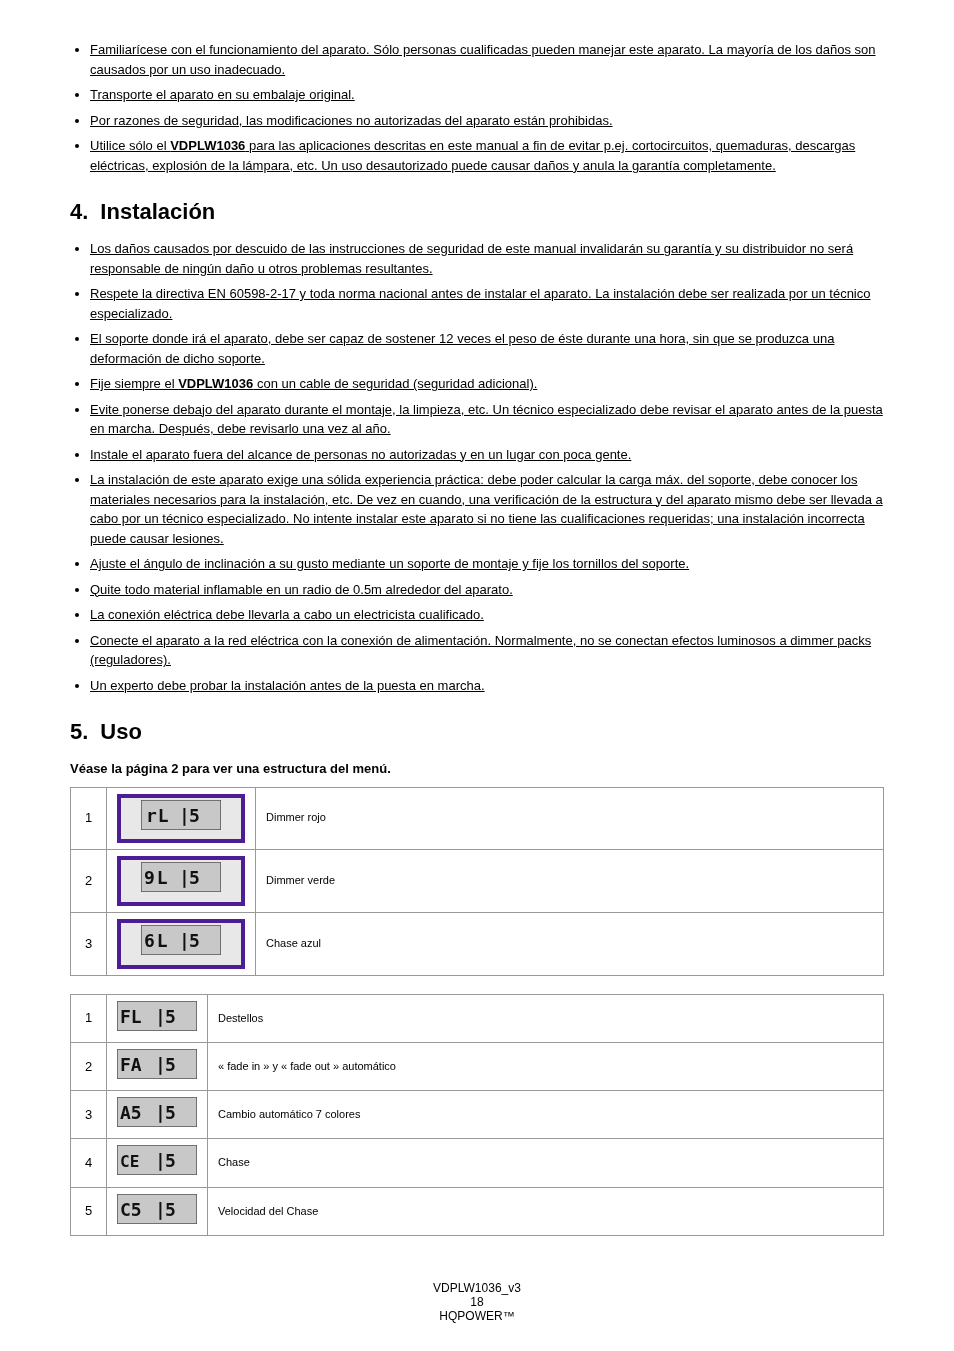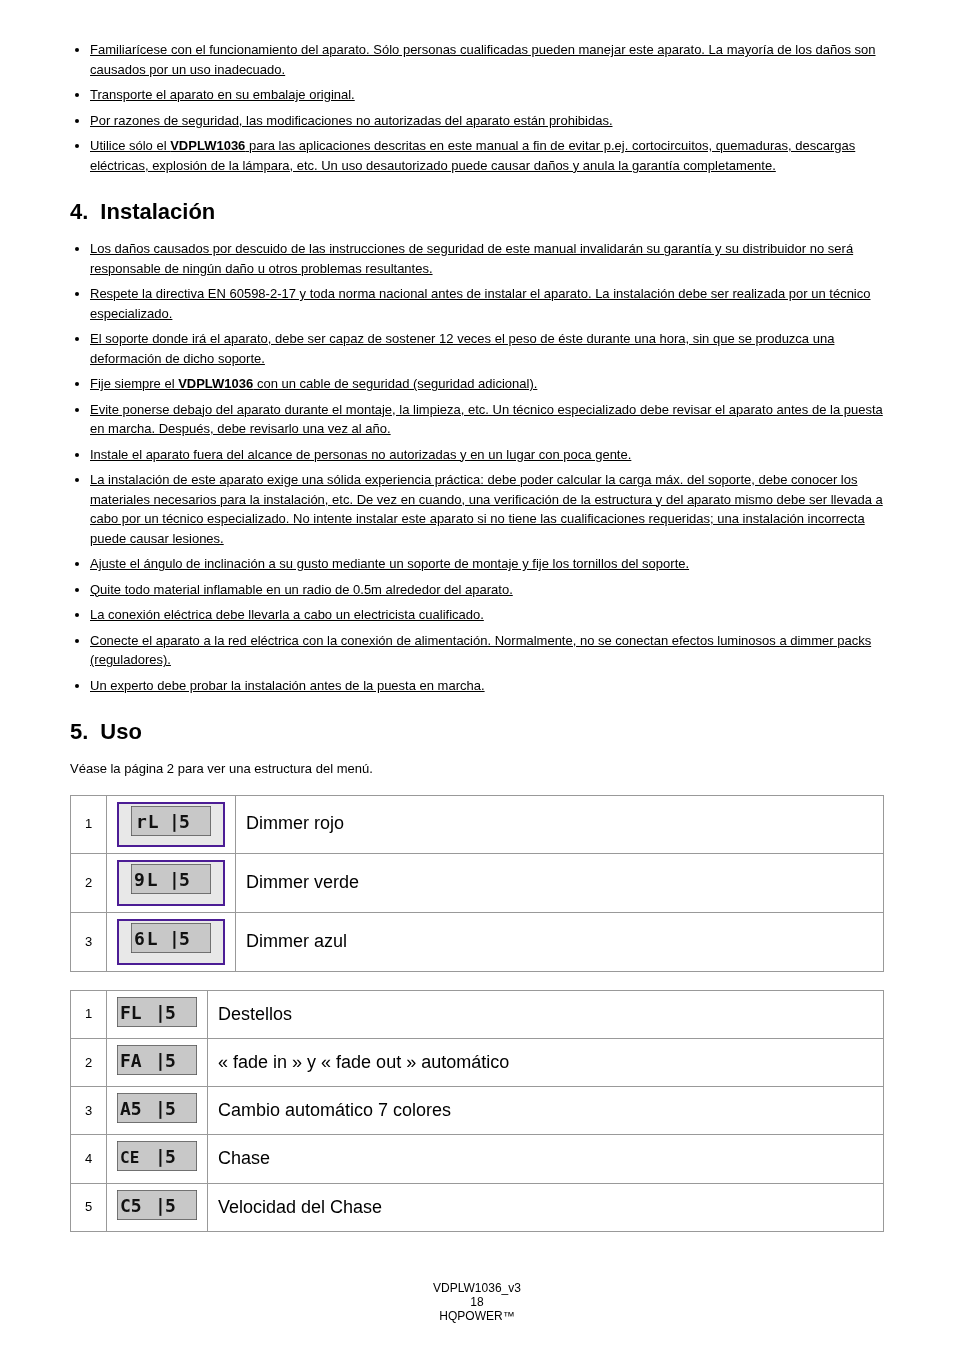--- a/index.html
+++ b/index.html
@@ -60,46 +60,46 @@
     .mode-table td:first-child {
       width: 36px;
       text-align: center;
       font-size: 13px;
     }
     .mode-table td:nth-child(2) {
       width: 100px;
       text-align: center;
     }
     .mode-table td:nth-child(3) {
-      font-size: 18px;
+      font-size: 11px;
     }
     .display-img {
       display: inline-block;
       font-family: 'Courier New', monospace;
       font-size: 18px;
       font-weight: bold;
-      border: 2px solid #4c1d95;
-      padding: 2px 12px;
+      border: 4px solid #4c1d95;
+      padding: 2px 20px;
       background: #e8e8e8;
       letter-spacing: 2px;
       min-width: 80px;
       text-align: center;
     }
     .footer {
       position: absolute;
       bottom: 28px;
       left: 70px;
       right: 70px;
       display: flex;
       justify-content: space-between;
       align-items: center;
       font-size: 12px;
       flex-direction: column;
     }
-    p { margin-bottom: 16px; line-height: 1.5; }
+    p { margin-bottom: 8px; line-height: 1.5; font-weight: bold; }
   </style>
 </head>
 <body>
 
 <div class="page">
 
   <ul class="bullet-list">
     <li>Familiarícese con el funcionamiento del aparato. Sólo personas cualificadas pueden manejar este aparato. La mayoría de los daños son causados por un uso inadecuado.</li>
     <li>Transporte el aparato en su embalaje original.</li>
     <li>Por razones de seguridad, las modificaciones no autorizadas del aparato están prohibidas.</li>
@@ -170,21 +170,21 @@
         <td>
           <span class="display-img">
             <svg width="80" height="30" viewBox="0 0 80 30" xmlns="http://www.w3.org/2000/svg">
               <rect width="80" height="30" fill="#c8c8c8" stroke="#555" stroke-width="1.5"></rect>
               <text x="3" y="22" font-family="monospace" font-size="18" font-weight="bold" fill="#111">6L</text>
               <text x="38" y="22" font-family="monospace" font-size="18" font-weight="bold" fill="#111">|</text>
               <text x="48" y="22" font-family="monospace" font-size="18" font-weight="bold" fill="#111">5</text>
             </svg>
           </span>
         </td>
-        <td>Dimmer azul</td>
+        <td>Chase azul</td>
       </tr>
     </tbody>
   </table>
 
 
   <table class="mode-table">
     <tbody>
       <tr>
         <td>1</td>
         <td>

